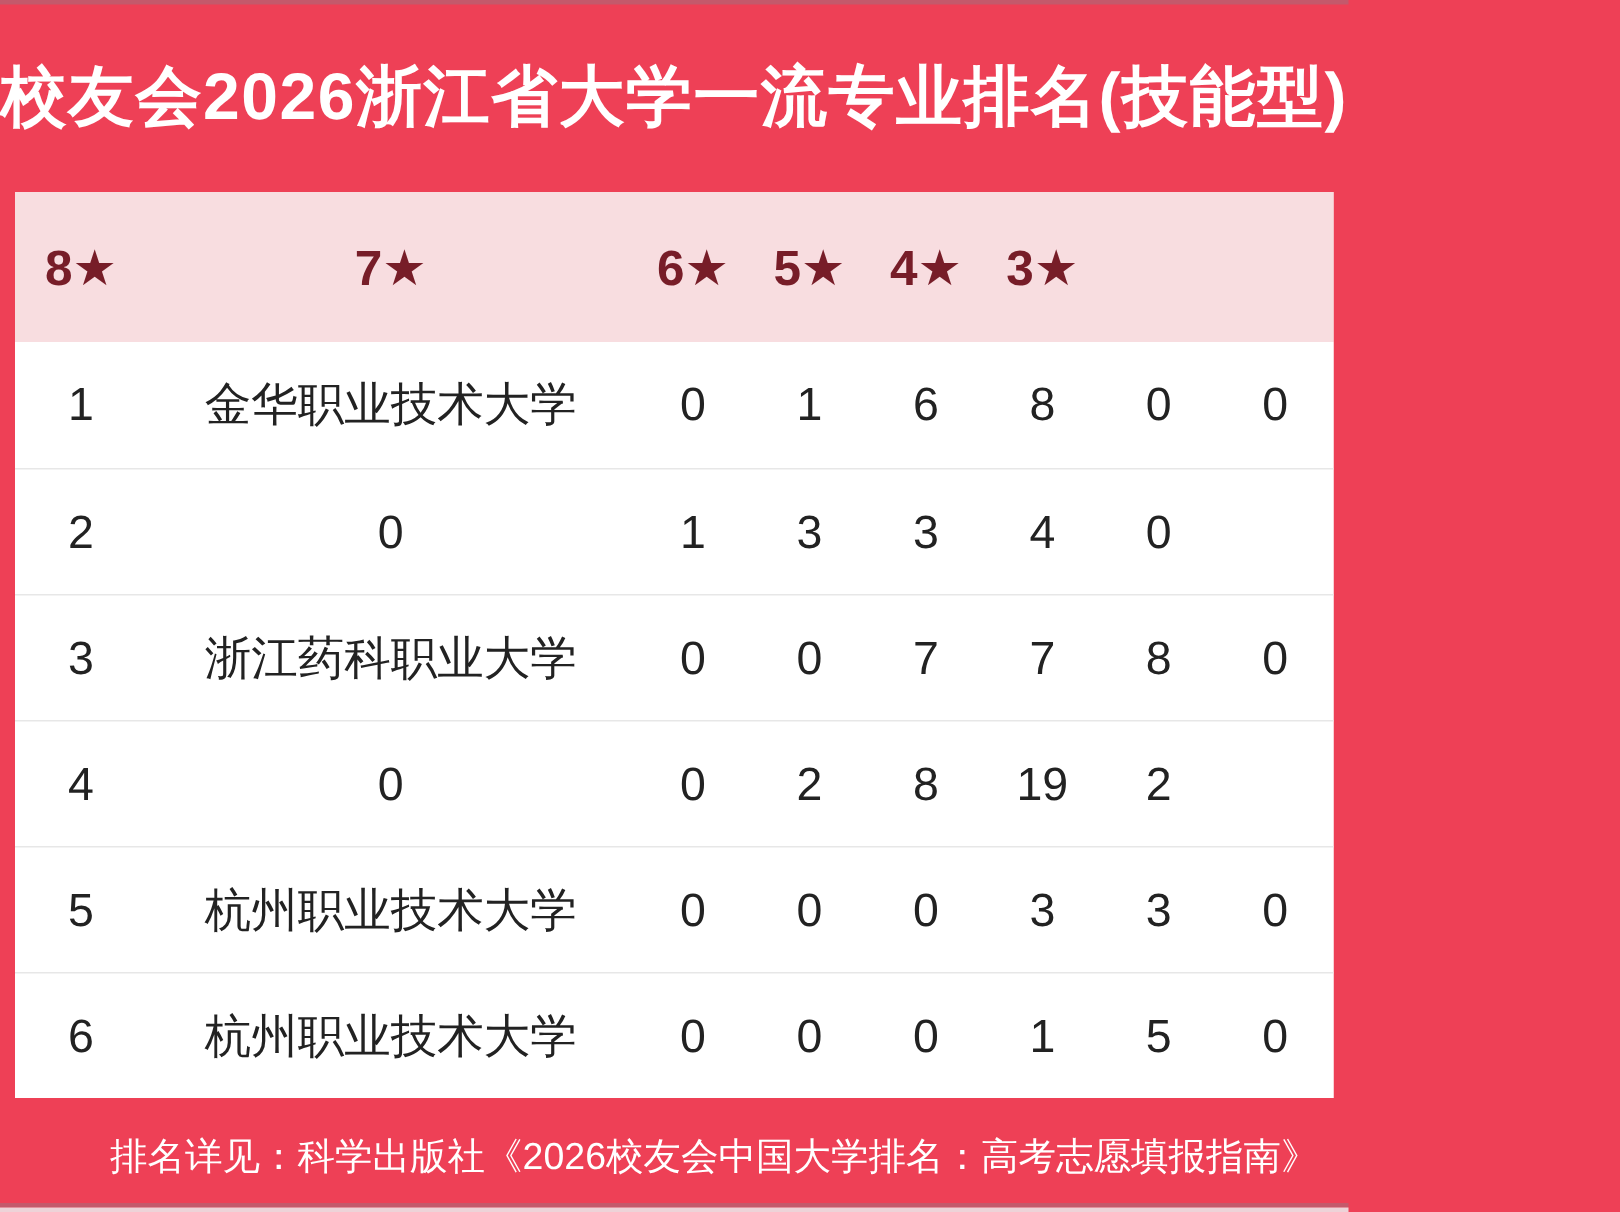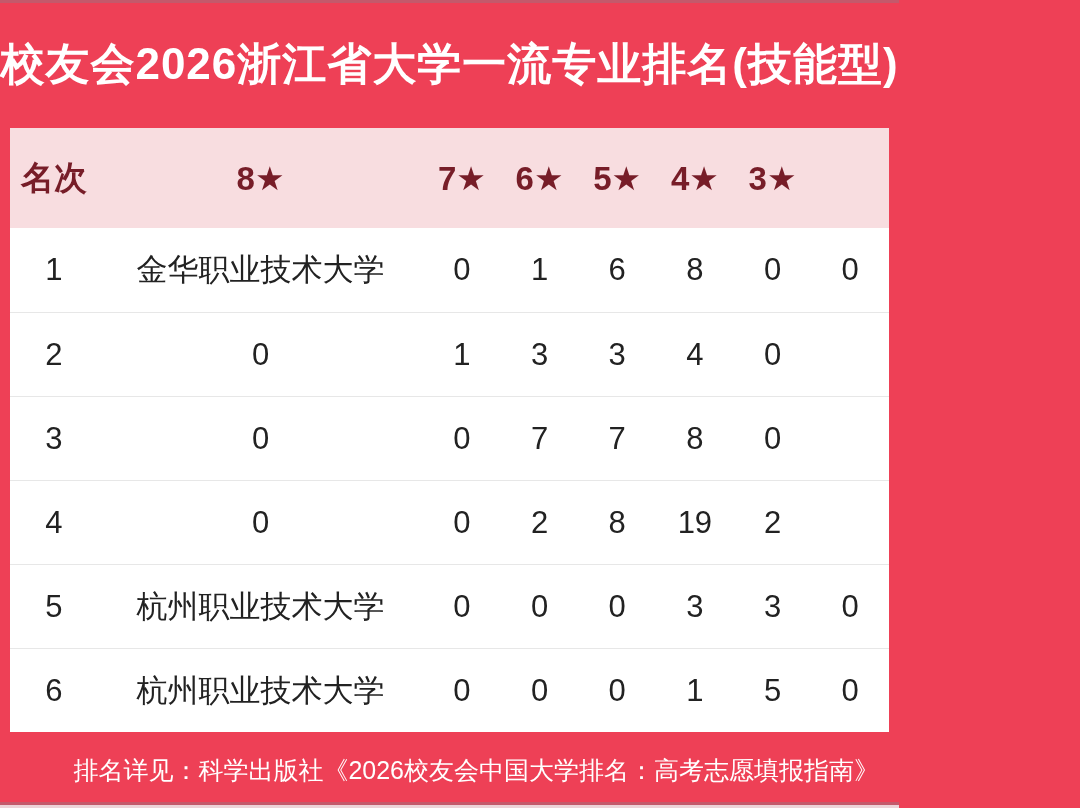--- a/index.html
+++ b/index.html
@@ -97,21 +97,20 @@
 <div class="page">
   <div class="edge-line-top"></div>
 
   <header class="banner">
     <h1>校友会2026浙江省大学一流专业排名(技能型)</h1>
   </header>
 
   <main class="card">
 
     <div class="row header-row">
-      <div class="cell">名次</div>
       <div class="cell">8★</div>
       <div class="cell">7★</div>
       <div class="cell">6★</div>
       <div class="cell">5★</div>
       <div class="cell">4★</div>
       <div class="cell">3★</div>
     </div>
 
     <div class="row body-row">
       <div class="cell">1</div>
@@ -129,20 +128,21 @@
       <div class="cell">0</div>
       <div class="cell">1</div>
       <div class="cell">3</div>
       <div class="cell">3</div>
       <div class="cell">4</div>
       <div class="cell">0</div>
     </div>
 
     <div class="row body-row">
       <div class="cell">3</div>
+      <div class="cell">浙江药科职业大学</div>
       <div class="cell">0</div>
       <div class="cell">0</div>
       <div class="cell">7</div>
       <div class="cell">7</div>
       <div class="cell">8</div>
       <div class="cell">0</div>
     </div>
 
     <div class="row body-row">
       <div class="cell">4</div>

